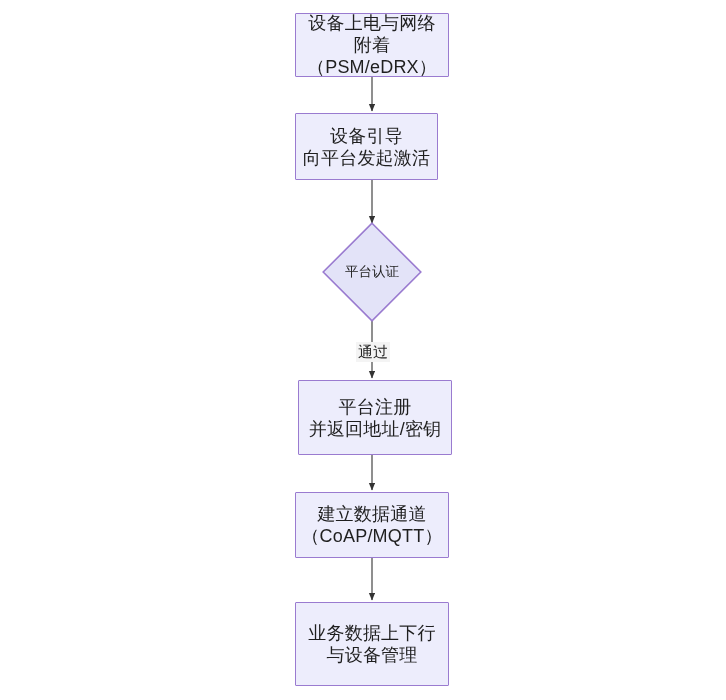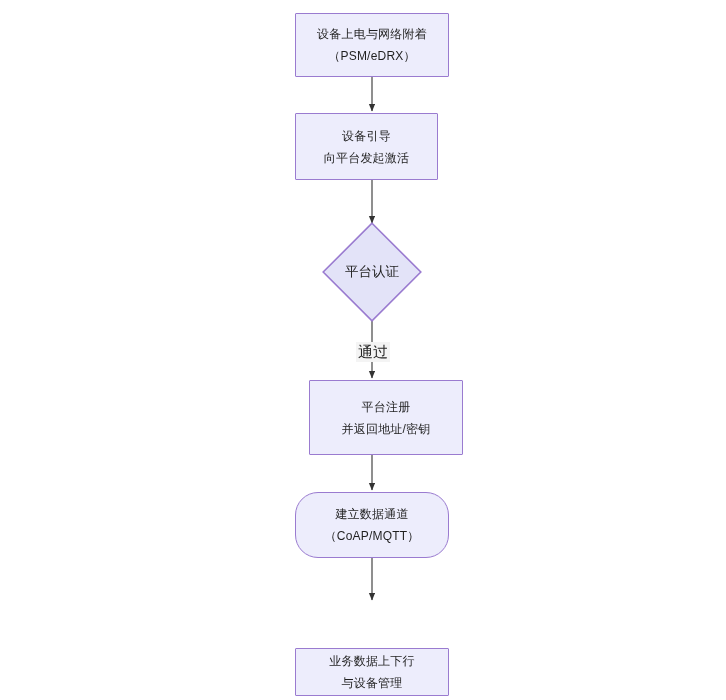--- a/index.html
+++ b/index.html
@@ -34,21 +34,21 @@
     align-items: center;
     justify-content: center;
     text-align: center;
   }
   .node-process {
     background: #ededfc;
     border: 1.6px solid #9a7bd0;
     border-radius: 1px;
   }
   .node-label {
-    font-size: 12px;
+    font-size: 18px;
     line-height: 22px;
     color: #1f1f1f;
     letter-spacing: 0.2px;
     white-space: pre-line;
     padding: 0 6px;
   }
   .node-decision {
     width: 100px;
     height: 100px;
     background: transparent;
@@ -114,28 +114,28 @@
 
   <div class="node node-decision" style="left:322px; top:222px; width:100px; height:100px;">
     <svg class="diamond-shape" viewBox="0 0 100 100" preserveAspectRatio="none">
       <polygon points="50,1.2 98.8,50 50,98.8 1.2,50" fill="#e3e3f8" stroke="#9a7bd0" stroke-width="1.6"></polygon>
     </svg>
     <div class="decision-text">平台认证</div>
   </div>
 
   <div class="edge-label" style="left:356px; top:342px;">通过</div>
 
-  <div class="node node-process" style="left:309px; top:380px; width:154px; height:75px;">
+  <div class="node node-process" style="left:298px; top:380px; width:154px; height:75px;">
     <div class="node-label">平台注册
 并返回地址/密钥</div>
   </div>
 
-  <div class="node node-process" style="left:295px; top:492px; width:154px; height:66px;border-radius:23px;">
+  <div class="node node-process" style="left:295px; top:492px; width:154px; height:66px;">
     <div class="node-label">建立数据通道
 （CoAP/MQTT）</div>
   </div>
 
-  <div class="node node-process" style="left:295px; top:602px; width:154px; height:48px;margin-top:46px;">
+  <div class="node node-process" style="left:295px; top:602px; width:154px; height:84px;">
     <div class="node-label">业务数据上下行
 与设备管理</div>
   </div>
 
 </div>
 
 </body></html>

